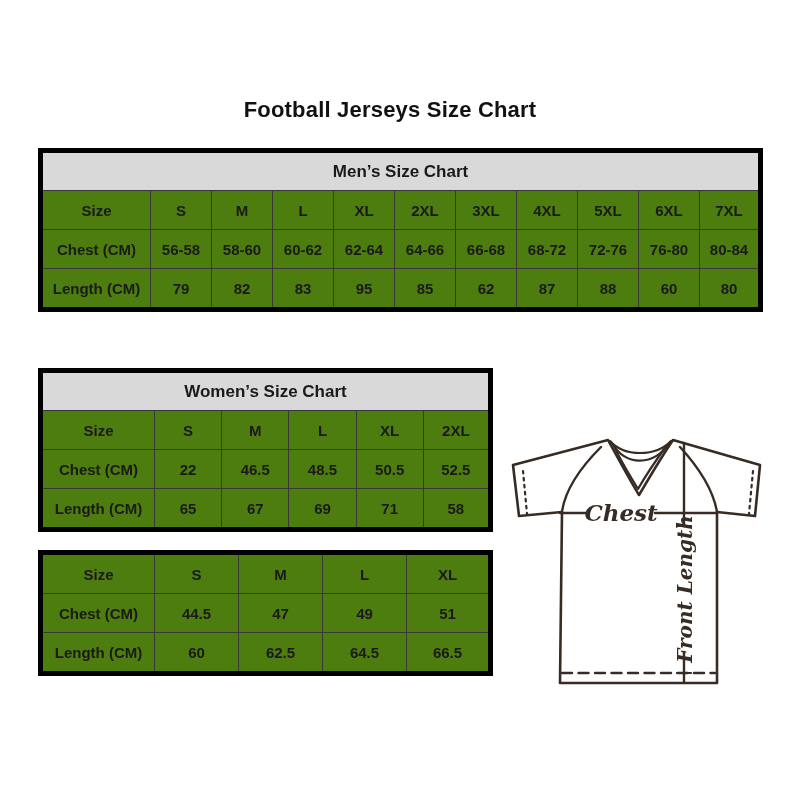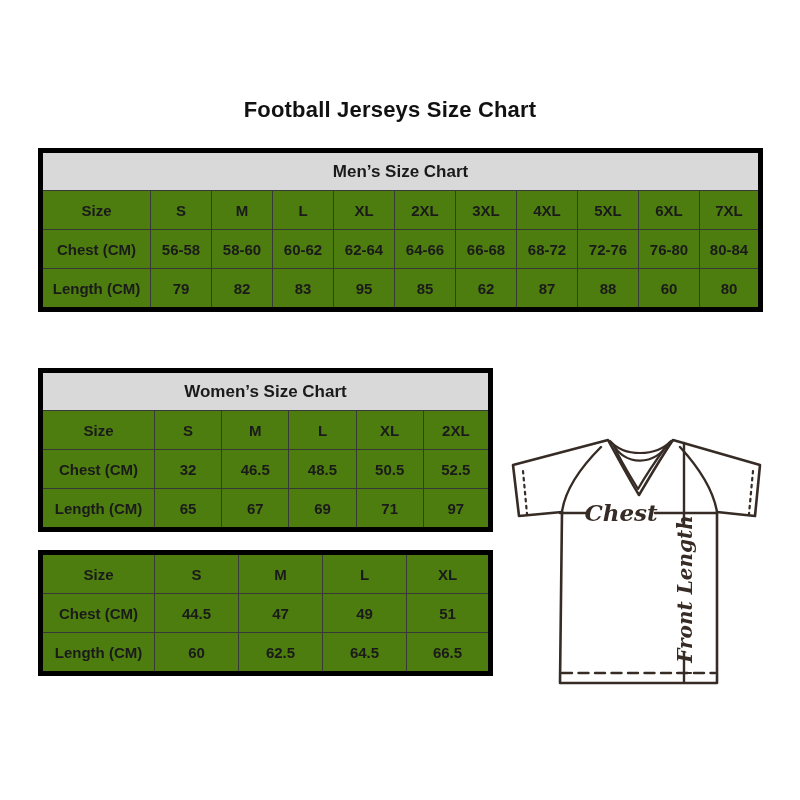--- a/index.html
+++ b/index.html
@@ -104,33 +104,33 @@
           <tr>
             <td>Size</td>
             <td>S</td>
             <td>M</td>
             <td>L</td>
             <td>XL</td>
             <td>2XL</td>
           </tr>
           <tr>
             <td>Chest (CM)</td>
-            <td>32</td>
+            <td>22</td>
             <td>46.5</td>
             <td>48.5</td>
             <td>50.5</td>
             <td>52.5</td>
           </tr>
           <tr>
             <td>Length (CM)</td>
             <td>65</td>
             <td>67</td>
             <td>69</td>
             <td>71</td>
-            <td>97</td>
+            <td>58</td>
           </tr>
         </tbody>
       </table>
     </div>
 
   <div id="youth-table-host" class="table-host">
       <table class="size-table">
         <colgroup>
           <col style="width: 114px;">
         </colgroup>

